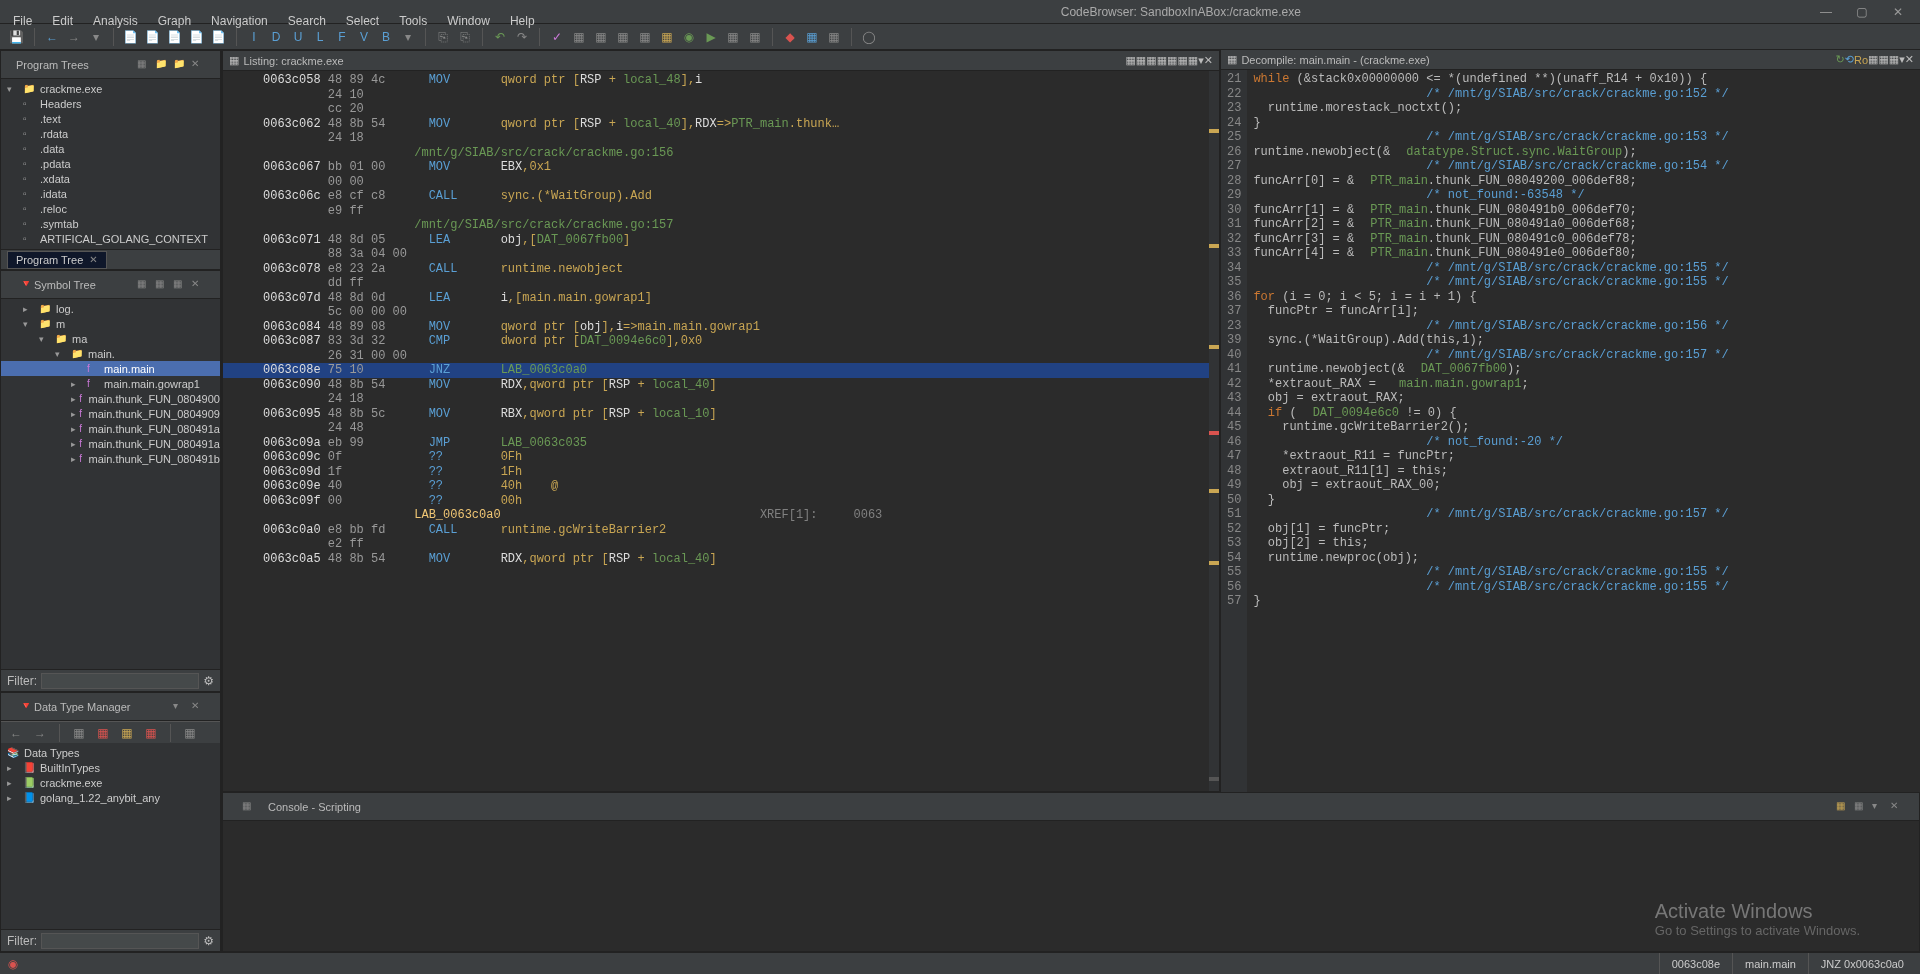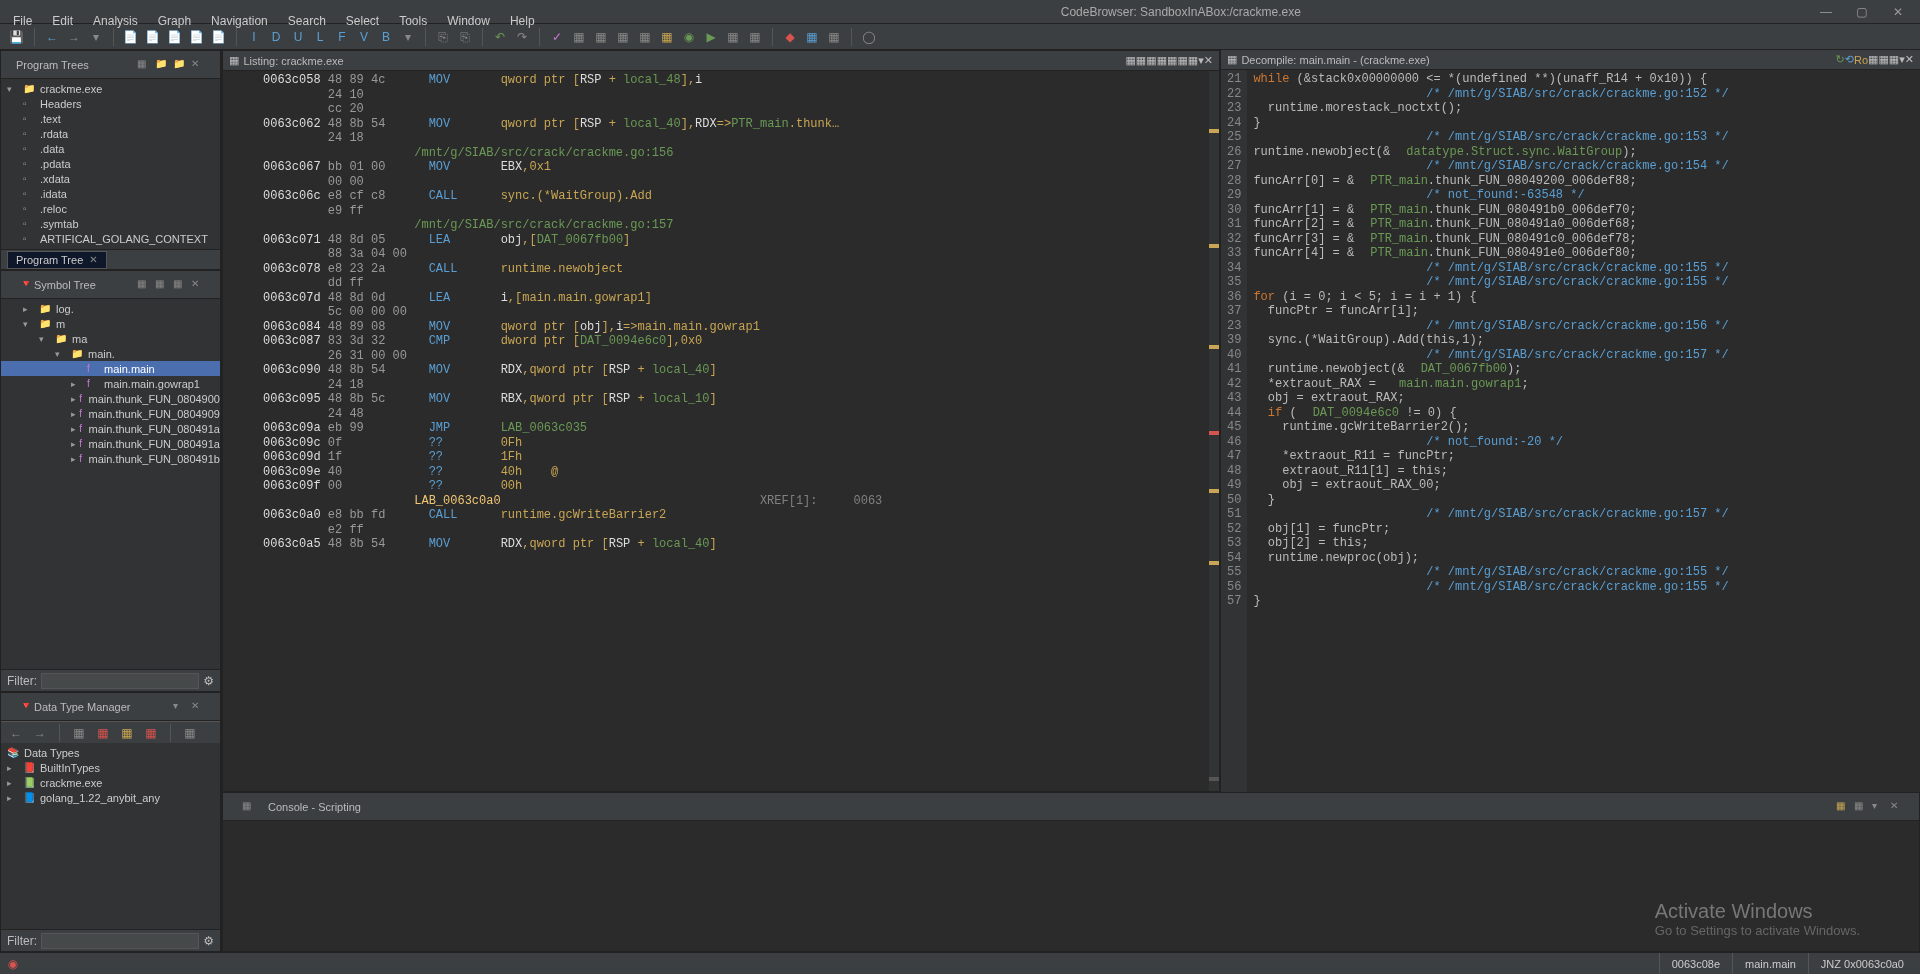--- a/index.html
+++ b/index.html
@@ -420,20 +420,21 @@
             <div class="asm-line">                     <span class="src">/mnt/g/SIAB/src/crack/crackme.go:157</span></div>
             <div class="asm-line"><span class="addr">0063c071</span> <span class="bytes">48 8d 05    </span>  <span class="mnem">LEA     </span>  <span class="op"><span class="reg">obj</span>,[<span class="ref">DAT_0067fb00</span>]</span></div>
             <div class="asm-line">         <span class="bytes">88 3a 04 00 </span>  <span class="mnem">        </span>  <span class="op"></span></div>
             <div class="asm-line"><span class="addr">0063c078</span> <span class="bytes">e8 23 2a    </span>  <span class="mnem">CALL    </span>  <span class="op">runtime.newobject</span></div>
             <div class="asm-line">         <span class="bytes">dd ff       </span>  <span class="mnem">        </span>  <span class="op"></span></div>
             <div class="asm-line"><span class="addr">0063c07d</span> <span class="bytes">48 8d 0d    </span>  <span class="mnem">LEA     </span>  <span class="op"><span class="reg">i</span>,[main.main.gowrap1]</span></div>
             <div class="asm-line">         <span class="bytes">5c 00 00 00 </span>  <span class="mnem">        </span>  <span class="op"></span></div>
             <div class="asm-line"><span class="addr">0063c084</span> <span class="bytes">48 89 08    </span>  <span class="mnem">MOV     </span>  <span class="op">qword ptr [<span class="reg">obj</span>],<span class="reg">i</span>=&gt;main.main.gowrap1</span></div>
             <div class="asm-line"><span class="addr">0063c087</span> <span class="bytes">83 3d 32    </span>  <span class="mnem">CMP     </span>  <span class="op">dword ptr [<span class="ref">DAT_0094e6c0</span>],0x0</span></div>
             <div class="asm-line">         <span class="bytes">26 31 00 00 </span>  <span class="mnem">        </span>  <span class="op"></span></div>
+            <div class="asm-line sel"><span class="addr">0063c08e</span> <span class="bytes">75 10       </span>  <span class="mnem">JNZ     </span>  <span class="op"><span class="ref">LAB_0063c0a0</span></span></div>
             <div class="asm-line"><span class="addr">0063c090</span> <span class="bytes">48 8b 54    </span>  <span class="mnem">MOV     </span>  <span class="op"><span class="reg">RDX</span>,qword ptr [<span class="reg">RSP</span> + <span class="ref">local_40</span>]</span></div>
             <div class="asm-line">         <span class="bytes">24 18       </span>  <span class="mnem">        </span>  <span class="op"></span></div>
             <div class="asm-line"><span class="addr">0063c095</span> <span class="bytes">48 8b 5c    </span>  <span class="mnem">MOV     </span>  <span class="op"><span class="reg">RBX</span>,qword ptr [<span class="reg">RSP</span> + <span class="ref">local_10</span>]</span></div>
             <div class="asm-line">         <span class="bytes">24 48       </span>  <span class="mnem">        </span>  <span class="op"></span></div>
             <div class="asm-line"><span class="addr">0063c09a</span> <span class="bytes">eb 99       </span>  <span class="mnem">JMP     </span>  <span class="op"><span class="ref">LAB_0063c035</span></span></div>
             <div class="asm-line"><span class="addr">0063c09c</span> <span class="bytes">0f          </span>  <span class="mnem">??      </span>  <span class="op">0Fh</span></div>
             <div class="asm-line"><span class="addr">0063c09d</span> <span class="bytes">1f          </span>  <span class="mnem">??      </span>  <span class="op">1Fh</span></div>
             <div class="asm-line"><span class="addr">0063c09e</span> <span class="bytes">40          </span>  <span class="mnem">??      </span>  <span class="op">40h    @</span></div>
             <div class="asm-line"><span class="addr">0063c09f</span> <span class="bytes">00          </span>  <span class="mnem">??      </span>  <span class="op">00h</span></div>
             <div class="asm-line">                     <span class="label">LAB_0063c0a0                                    </span><span class="comment">XREF[1]:     0063</span></div>

